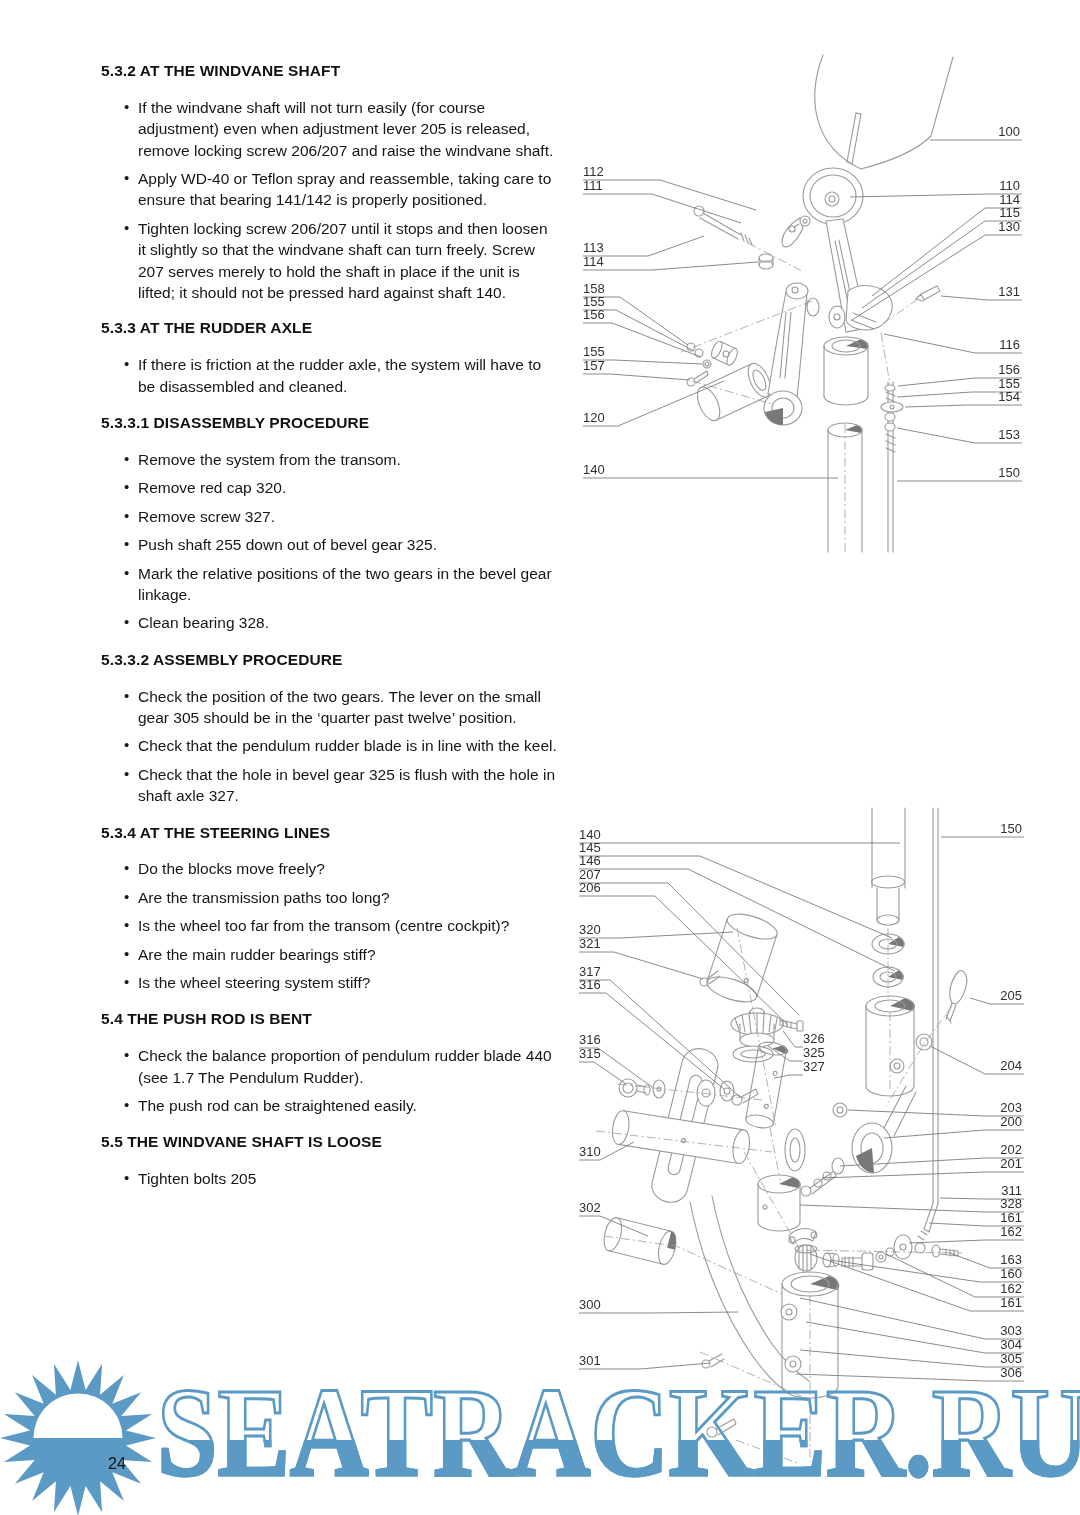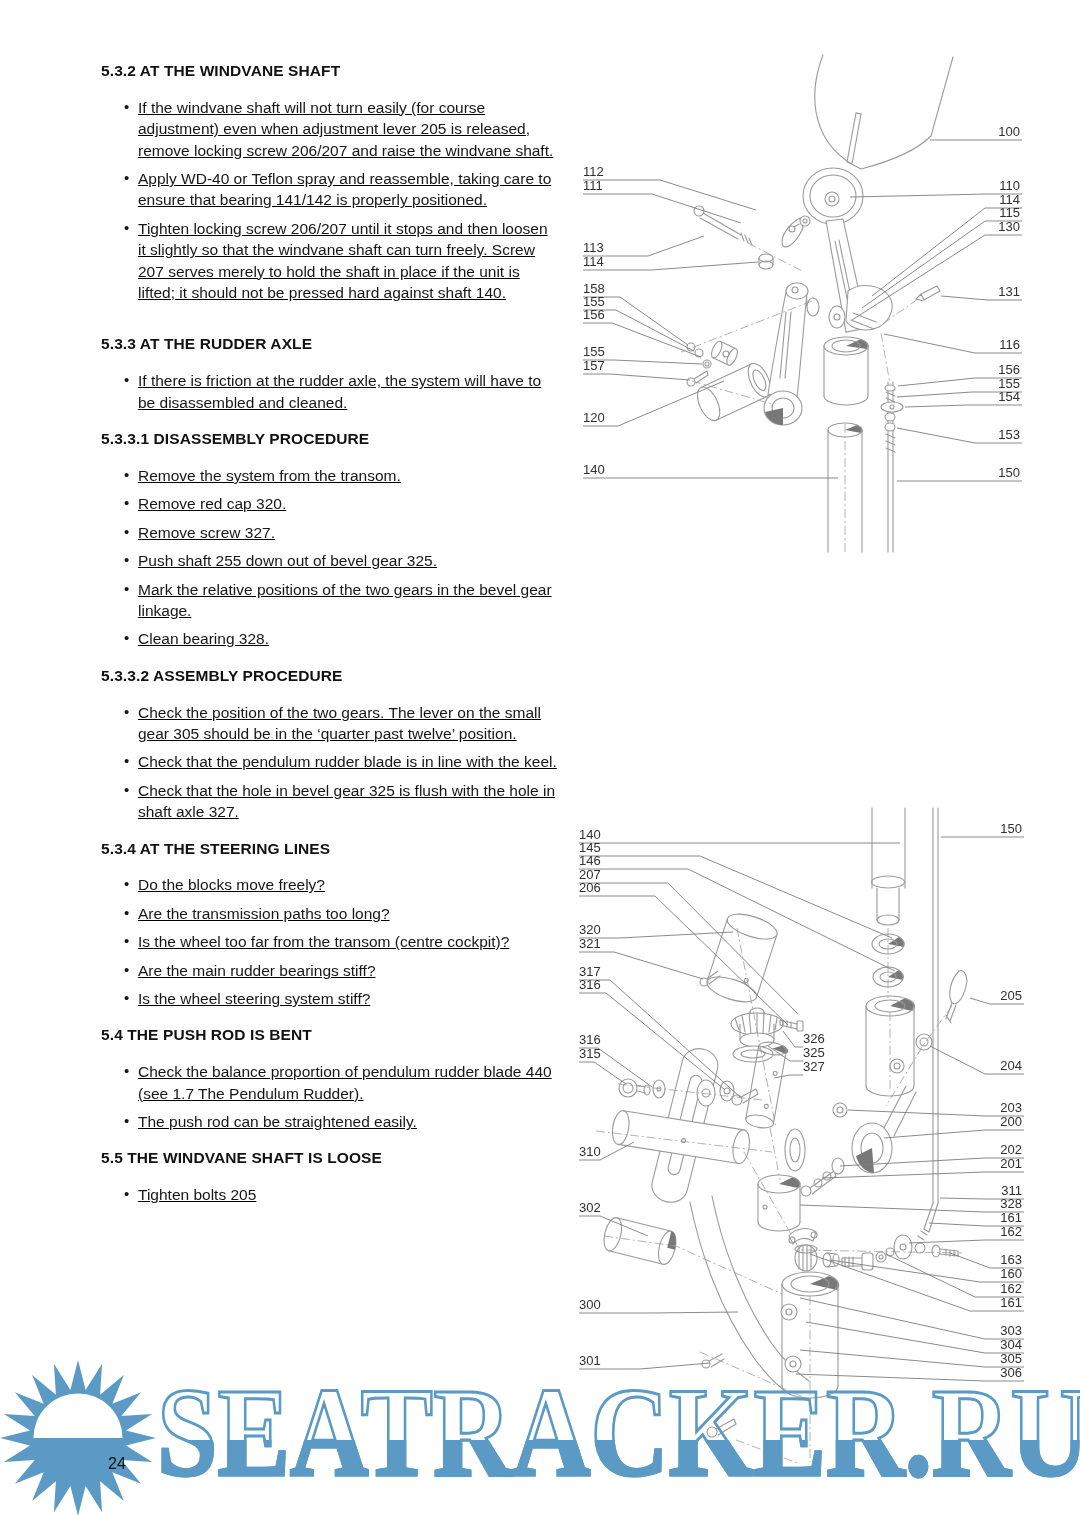--- a/index.html
+++ b/index.html
@@ -6,29 +6,29 @@
   body{
     width:1080px;height:1515px;position:relative;overflow:hidden;
     background:#ffffff;font-family:"Liberation Sans",sans-serif;
   }
   
   #text-column{position:absolute;left:101px;top:62px;width:458px;}
   .section h3{
     font:bold 15.5px/1.15 "Liberation Sans",sans-serif;color:#111;
     margin:0 0 17px 0;letter-spacing:.1px;
   }
-  .section ul{list-style:none;margin:0;padding:0;text-decoration:underline;}
+  .section ul{list-style:none;margin:0;padding:0;}
   .section li{
     position:relative;font:15.5px/21.4px "Liberation Sans",sans-serif;color:#161616;
     padding-left:37px;margin-bottom:7px;
   }
   .section li::before{content:"\2022";position:absolute;left:23px;top:-1px;font-size:15px;color:#161616;}
   .section{margin-top:17px;}
   #text-column > .section:first-child{margin-top:0;}
-  #text-column > .section:nth-child(2){margin-top:32px;}
+  #text-column > .section:nth-child(2){margin-top:16px;}
   
   svg.diagram{position:absolute;}
   #top-diagram{left:560px;top:50px;}
   #bottom-diagram{left:560px;top:805px;}
   .p{fill:none;stroke:#9a9a9a;stroke-width:1.1;stroke-linecap:round;}
   .pw{fill:#ffffff;stroke:#9a9a9a;stroke-width:1.1;}
   .wedge{fill:#787878;stroke:none;}
   .axis{fill:none;stroke:#9e9e9e;stroke-width:.8;stroke-dasharray:9 3 2 3;}
   .leader{fill:none;stroke:#7d7d7d;stroke-width:.9;}
   .plabel{font-family:"Liberation Sans",sans-serif;font-size:13px;fill:#303030;}

